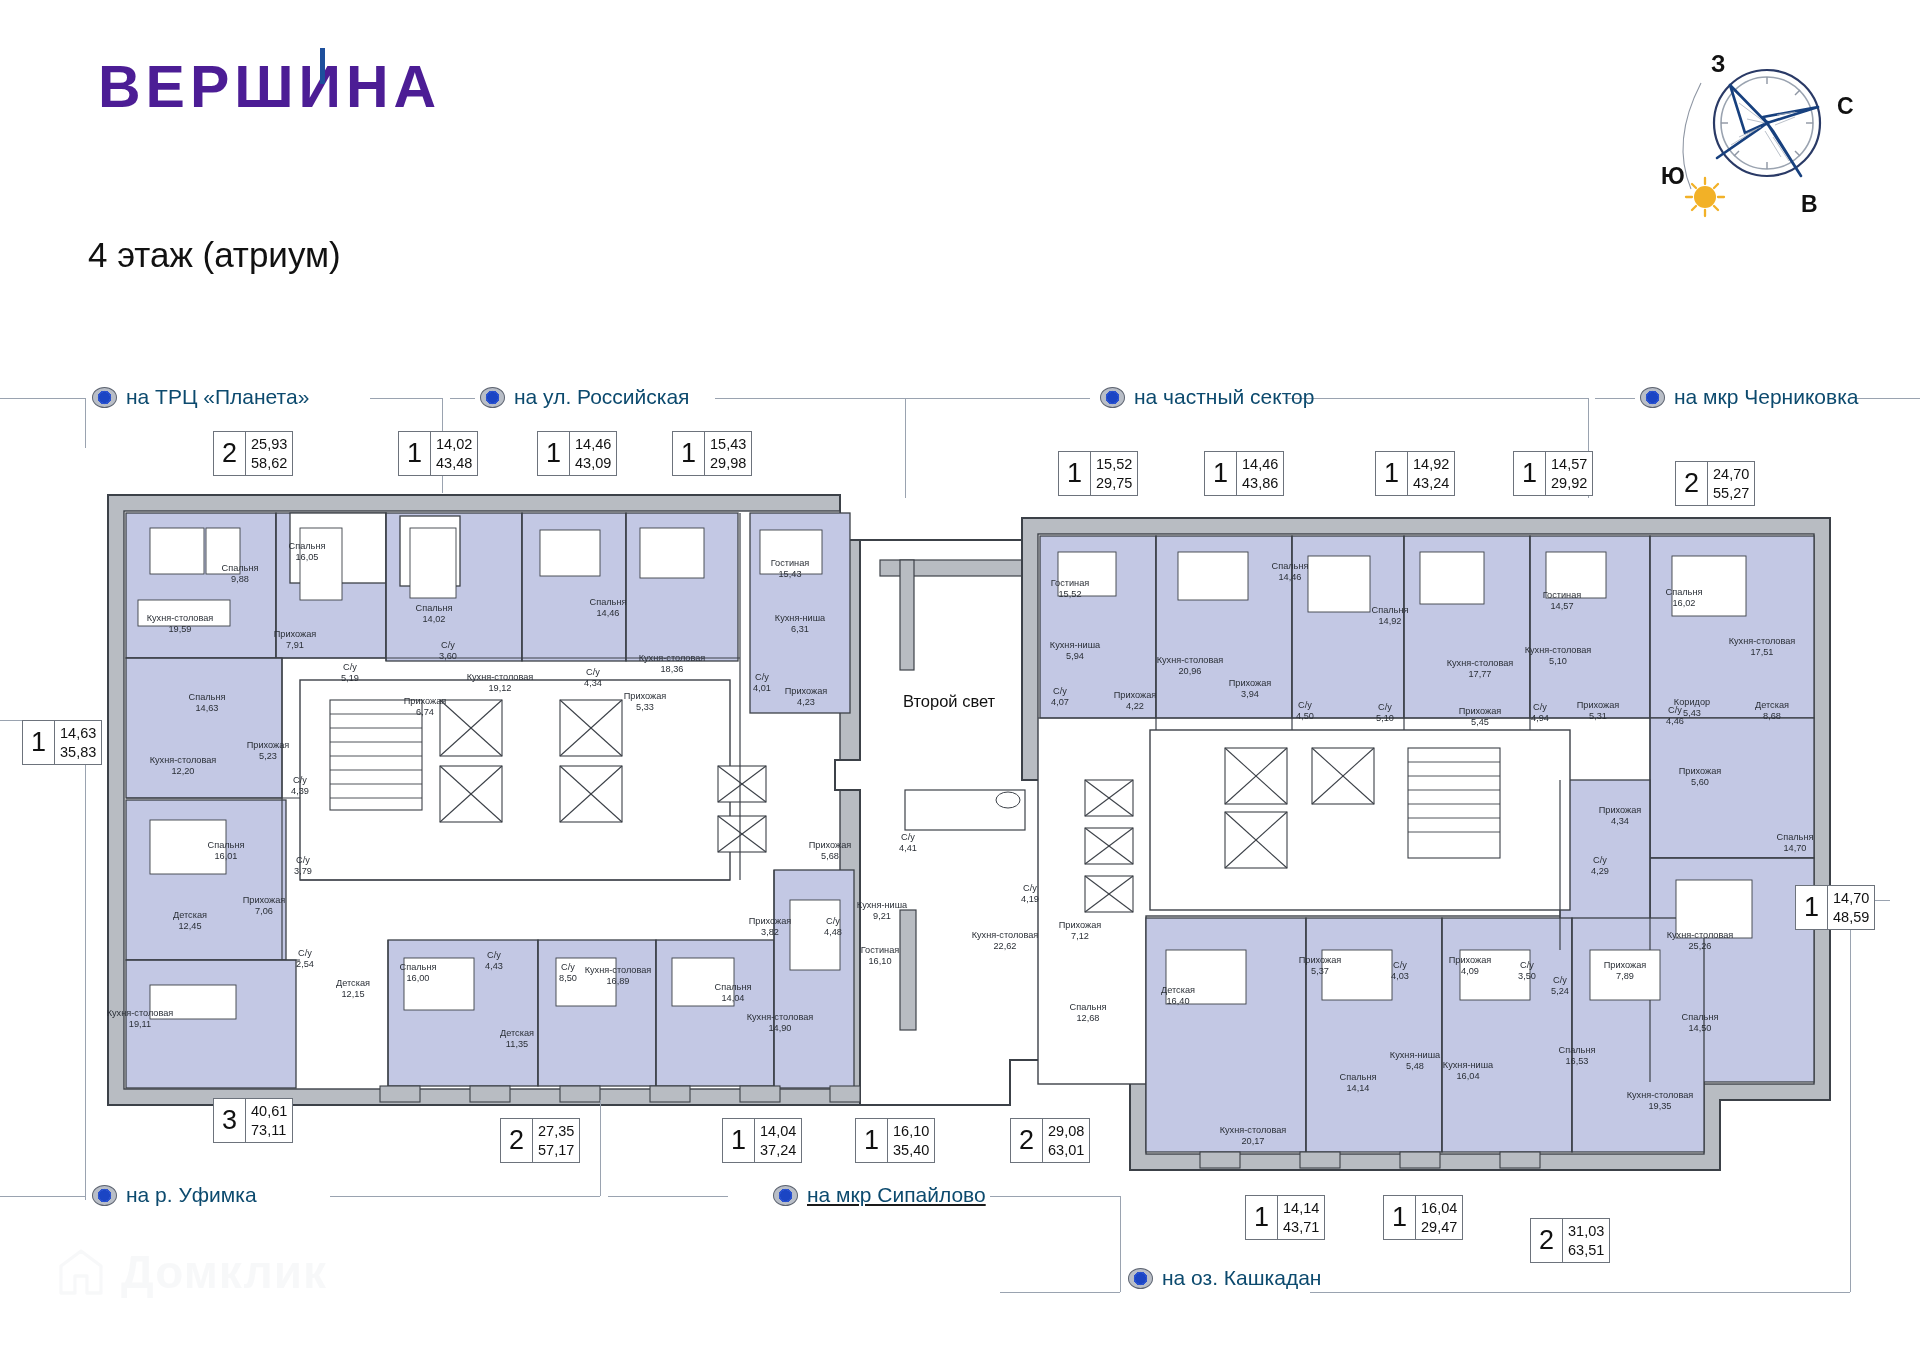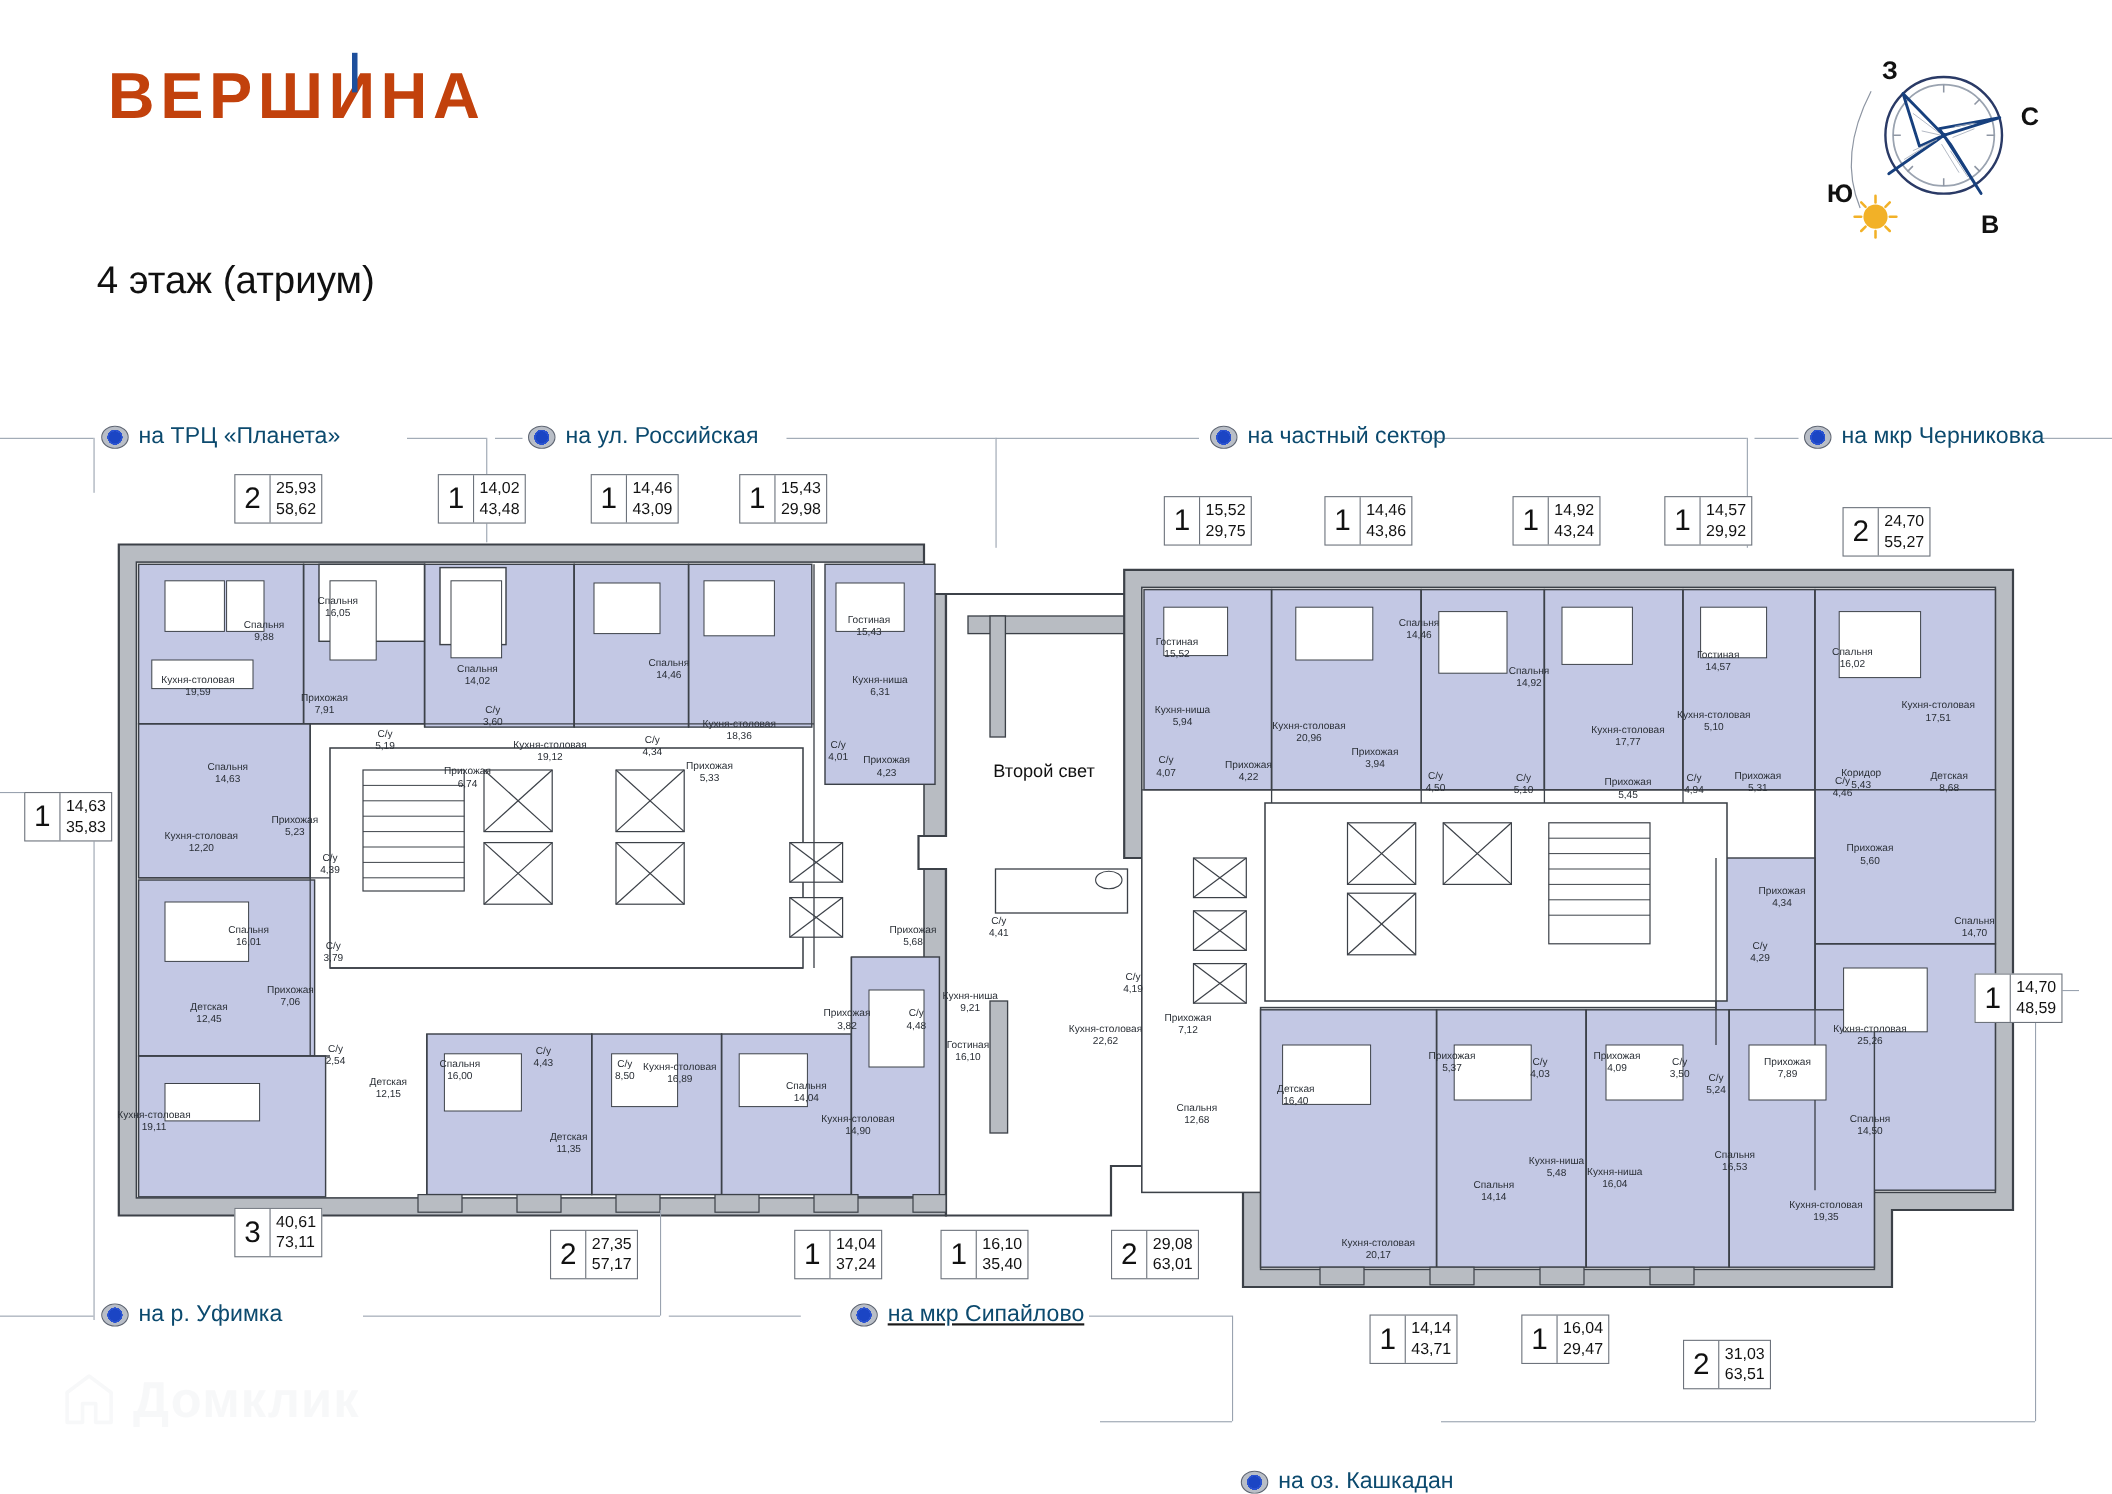--- a/index.html
+++ b/index.html
@@ -6,21 +6,21 @@
   html,body{margin:0;padding:0;background:#ffffff;}
   body{
     width:1920px;height:1358px;position:relative;overflow:hidden;
     font-family:"Liberation Sans","DejaVu Sans",sans-serif;
     color:#1a1a1a;
   }
 
   
   #logo{position:absolute;left:98px;top:58px;width:420px;height:130px;}
   #logo .word{
-    font-size:59px;font-weight:700;letter-spacing:5px;color:#c2410c;
+    font-size:59px;font-weight:700;letter-spacing:5px;color:#4c1d95;
     line-height:1;white-space:nowrap;
   }
   #logo .sub{
     font-size:22px;font-weight:700;letter-spacing:5.2px;color:#1e4f9c;
     margin-top:14px;white-space:nowrap;
   }
   #logo .shtip{position:absolute;left:222px;top:-10px;width:5px;height:36px;background:#1e4f9c;}
 
   
   #compass{position:absolute;left:1655px;top:45px;width:230px;height:175px;}
@@ -715,21 +715,21 @@
   <span class="vtxt">на мкр Черниковка</span>
 </div>
 <div class="view-call" style="left:92px;top:1183px;">
   <span class="eye"></span>
   <span class="vtxt">на р. Уфимка</span>
 </div>
 <div class="view-call" style="left:773px;top:1183px;text-decoration:underline;">
   <span class="eye"></span>
   <span class="vtxt">на мкр Сипайлово</span>
 </div>
-<div class="view-call" style="left:1128px;top:1335px;">
+<div class="view-call" style="left:1128px;top:1266px;">
   <span class="eye"></span>
   <span class="vtxt">на оз. Кашкадан</span>
 </div>
 
 <div id="badge-layer">
     <div class="badge" style="left: 213px; top: 431px;">
       <div class="rooms">2</div>
       <div class="areas">
         <span>25,93</span>
         <span>58,62</span>

